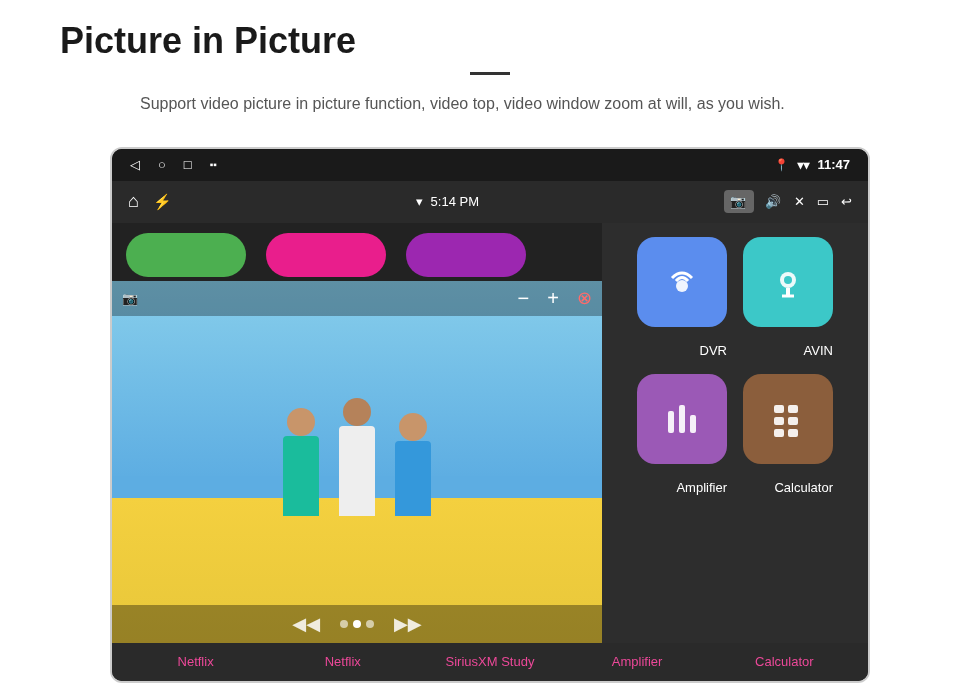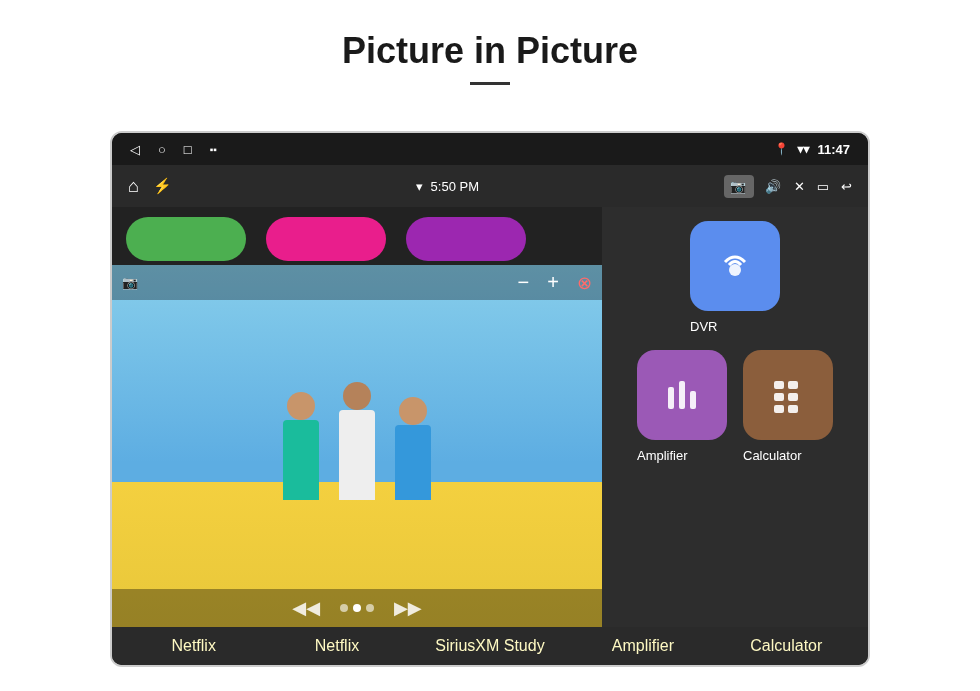--- a/index.html
+++ b/index.html
@@ -8,22 +8,21 @@
       min-height: 691px;
       background: #ffffff;
       font-family: 'Arial', sans-serif;
       display: flex;
       flex-direction: column;
       align-items: center;
     }
 
     
     .page-header {
-      text-align: center;
-      padding: 30px 60px 10px;
+      padding: 20px 60px 10px;
       width: 100%;
     }
     .page-title {
       font-size: 36px;
       font-weight: 900;
       color: #1a1a1a;
       margin-bottom: 10px;
     }
     .title-divider {
       width: 40px;
@@ -283,22 +282,22 @@
       gap: 16px;
     }
     .app-grid-row {
       display: flex;
       gap: 16px;
       justify-content: center;
     }
     .app-item {
       display: flex;
       flex-direction: column;
-      align-items: flex-start;
-      gap: 8px;
+      align-items: flex-end;
+      gap: 16px;
       cursor: pointer;
     }
     .app-icon-box {
       width: 90px;
       height: 90px;
       border-radius: 18px;
       display: flex;
       align-items: center;
       justify-content: center;
     }
@@ -315,32 +314,33 @@
     
     .bottom-labels {
       background: #2a2a2a;
       height: 38px;
       display: flex;
       align-items: center;
       justify-content: space-around;
       padding: 0 10px;
     }
     .bottom-label {
-      color: #fef9c3;
-      font-size: 16px;
+      color: #ec4899;
+      font-size: 13px;
       text-align: center;
       min-width: 90px;
     }
   </style>
 </head>
 <body>
 
 <div class="page-header">
   <h1 class="page-title">Picture in Picture</h1>
   <div class="title-divider"></div>
+  <p class="page-description">Support video picture in picture function, video top, video window zoom at will, as you wish.</p>
 </div>
 
 <div class="device-container">
 
   <div class="status-bar">
     <div class="status-bar-left">
       <span>◁</span>
       <span>○</span>
       <span>□</span>
       <span style="font-size:10px;">▪▪</span>
@@ -352,21 +352,21 @@
     </div>
   </div>
 
   <div class="app-toolbar">
     <div class="toolbar-left">
       <span style="font-size:18px;">⌂</span>
       <span style="font-size:15px;">⚡</span>
     </div>
     <div class="toolbar-center">
       <span>▾</span>
-      <span>5:50 PM</span>
+      <span>5:14 PM</span>
     </div>
     <div class="toolbar-right">
       <span class="cam-icon-active">📷</span>
       <span>🔊</span>
       <span>✕</span>
       <span>▭</span>
       <span>↩</span>
     </div>
   </div>
 
@@ -435,20 +435,32 @@
 
             <svg width="48" height="48" viewBox="0 0 48 48">
               <circle cx="24" cy="28" r="6" fill="white" opacity="0.9"></circle>
               <path d="M14 20 Q24 10 34 20" stroke="white" stroke-width="3" fill="none"></path>
               <path d="M18 23 Q24 16 30 23" stroke="white" stroke-width="3" fill="none"></path>
             </svg>
           </div>
           <span class="app-label">DVR</span>
         </div>
 
+        <div class="app-item">
+          <div class="app-icon-box icon-teal">
+
+            <svg width="48" height="48" viewBox="0 0 48 48">
+              <circle cx="24" cy="22" r="8" fill="white" opacity="0.9"></circle>
+              <line x1="24" y1="30" x2="24" y2="38" stroke="white" stroke-width="4"></line>
+              <line x1="18" y1="38" x2="30" y2="38" stroke="white" stroke-width="3"></line>
+              <circle cx="24" cy="22" r="4" fill="#3cc8c8"></circle>
+            </svg>
+          </div>
+          <span class="app-label">AVIN</span>
+        </div>
 
       </div>
 
       <div class="app-grid-row">
 
         <div class="app-item">
           <div class="app-icon-box icon-purple">
 
             <svg width="48" height="48" viewBox="0 0 48 48">
               <rect x="10" y="16" width="6" height="22" rx="2" fill="white" opacity="0.9"></rect>

